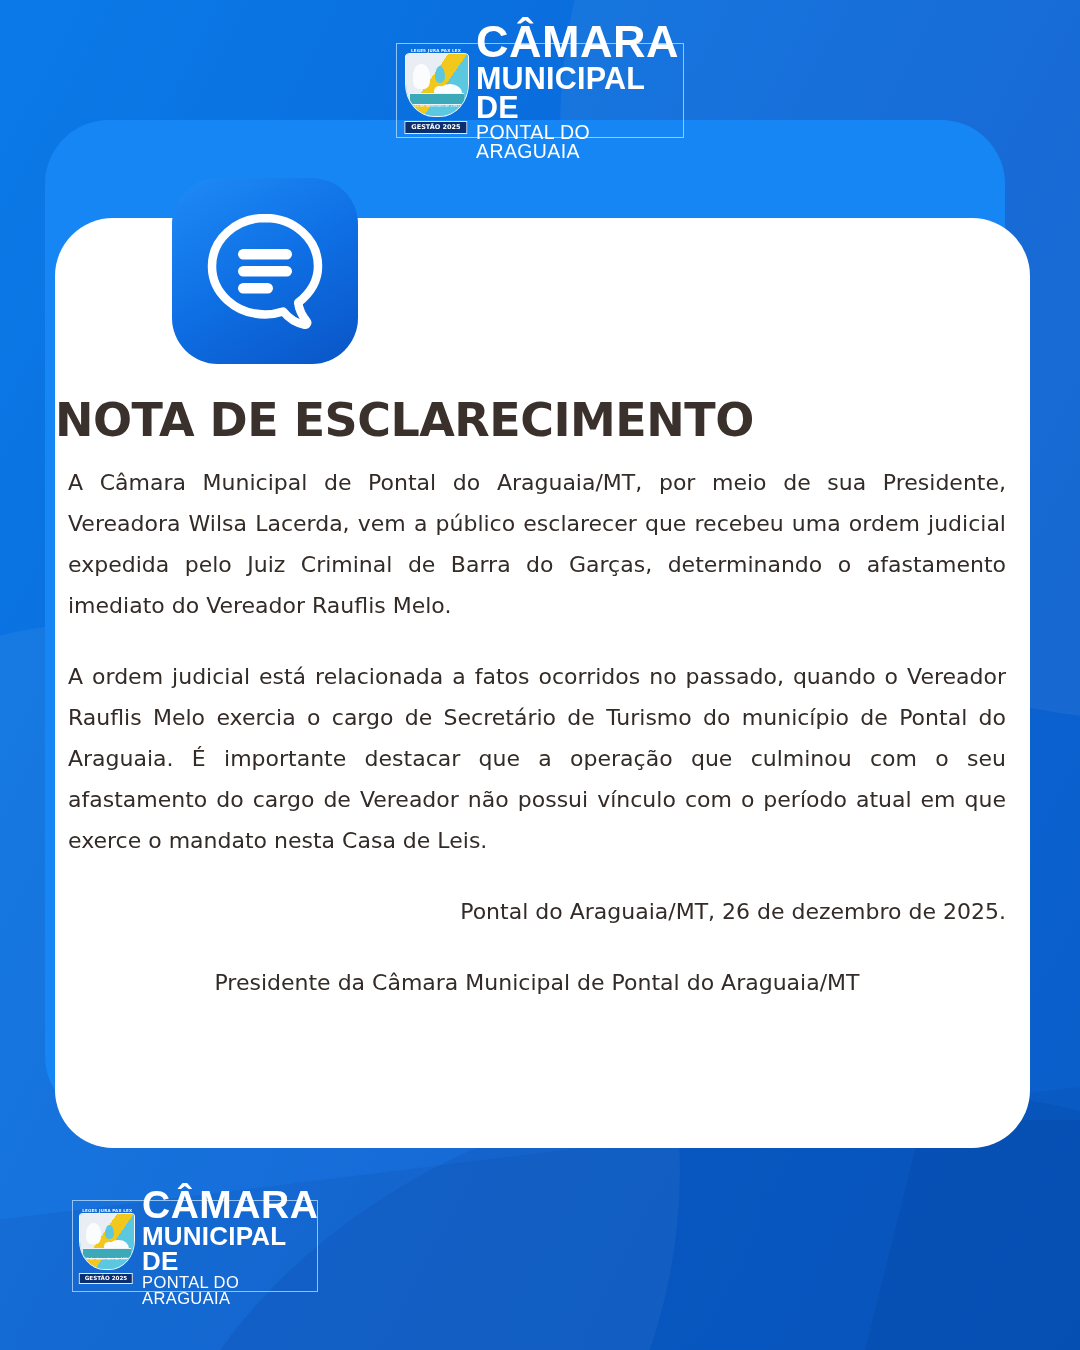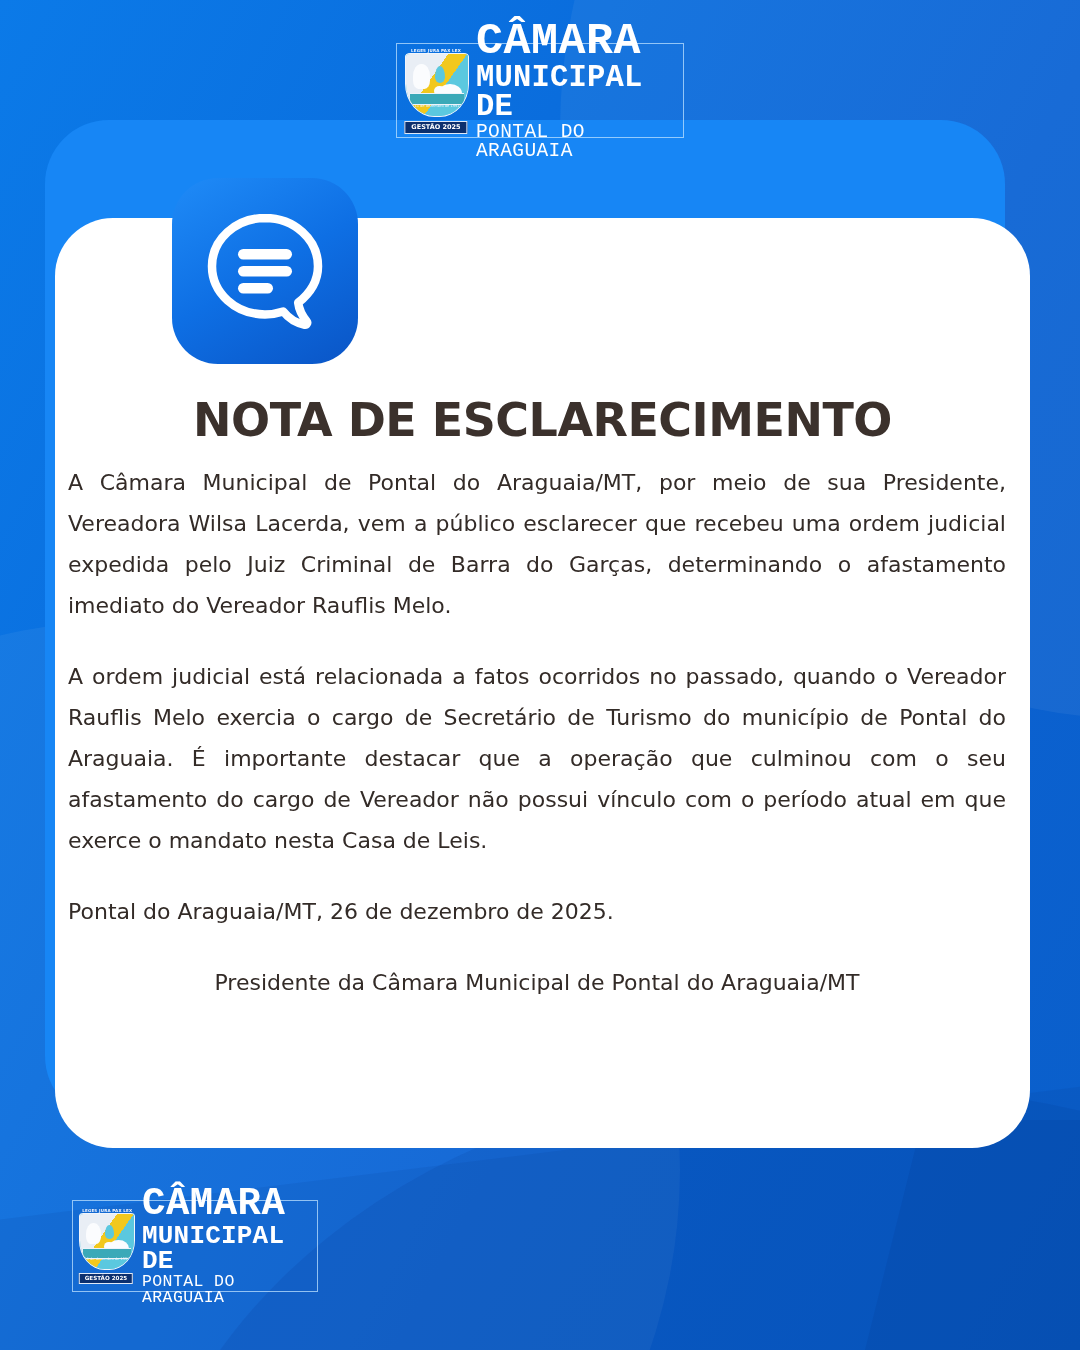--- a/index.html
+++ b/index.html
@@ -206,21 +206,21 @@
     font-weight: 700;
     white-space: nowrap;
     line-height: 1;
     text-align: center;
   }
 
   .logo-words {
     margin-left: 9px;
     color: #ffffff;
     line-height: 0.97;
-    font-family: Liberation Mono, monospace;
+    font-family: Liberation Sans, sans-serif;
   }
   .logo-l1 {
     font-weight: 700;
     letter-spacing: 0.5px;
   }
   .logo-l2 {
     font-weight: 700;
     letter-spacing: 0.2px;
   }
   .logo-l3 {
@@ -279,21 +279,20 @@
     justify-content: center;
   }
   .icon-tile svg { display: block; }
 
   
   .card-title {
     position: absolute;
     left: 55px;
     top: 393px;
     width: 975px;
-    text-align: center;
     font-family: "DejaVu Sans", "Liberation Sans", sans-serif;
     font-size: 46px;
     font-weight: 700;
     letter-spacing: -0.5px;
     color: #3b312c;
     z-index: 4;
   }
 
   .body-block {
     position: absolute;
@@ -305,21 +304,21 @@
     font-family: "DejaVu Sans", "Liberation Sans", sans-serif;
     font-size: 22px;
     line-height: 41px;
   }
   .body-block p {
     margin: 0 0 30px 0;
     text-align: justify;
     text-justify: inter-word;
   }
   .body-block p.nojust {
-    text-align: left;
+    text-align: right;
   }
   .signature {
     margin-top: 24px;
     text-align: center;
     line-height: 41px;
   }
   .signature div { text-align: center; }
 
   
   .footer-note {

